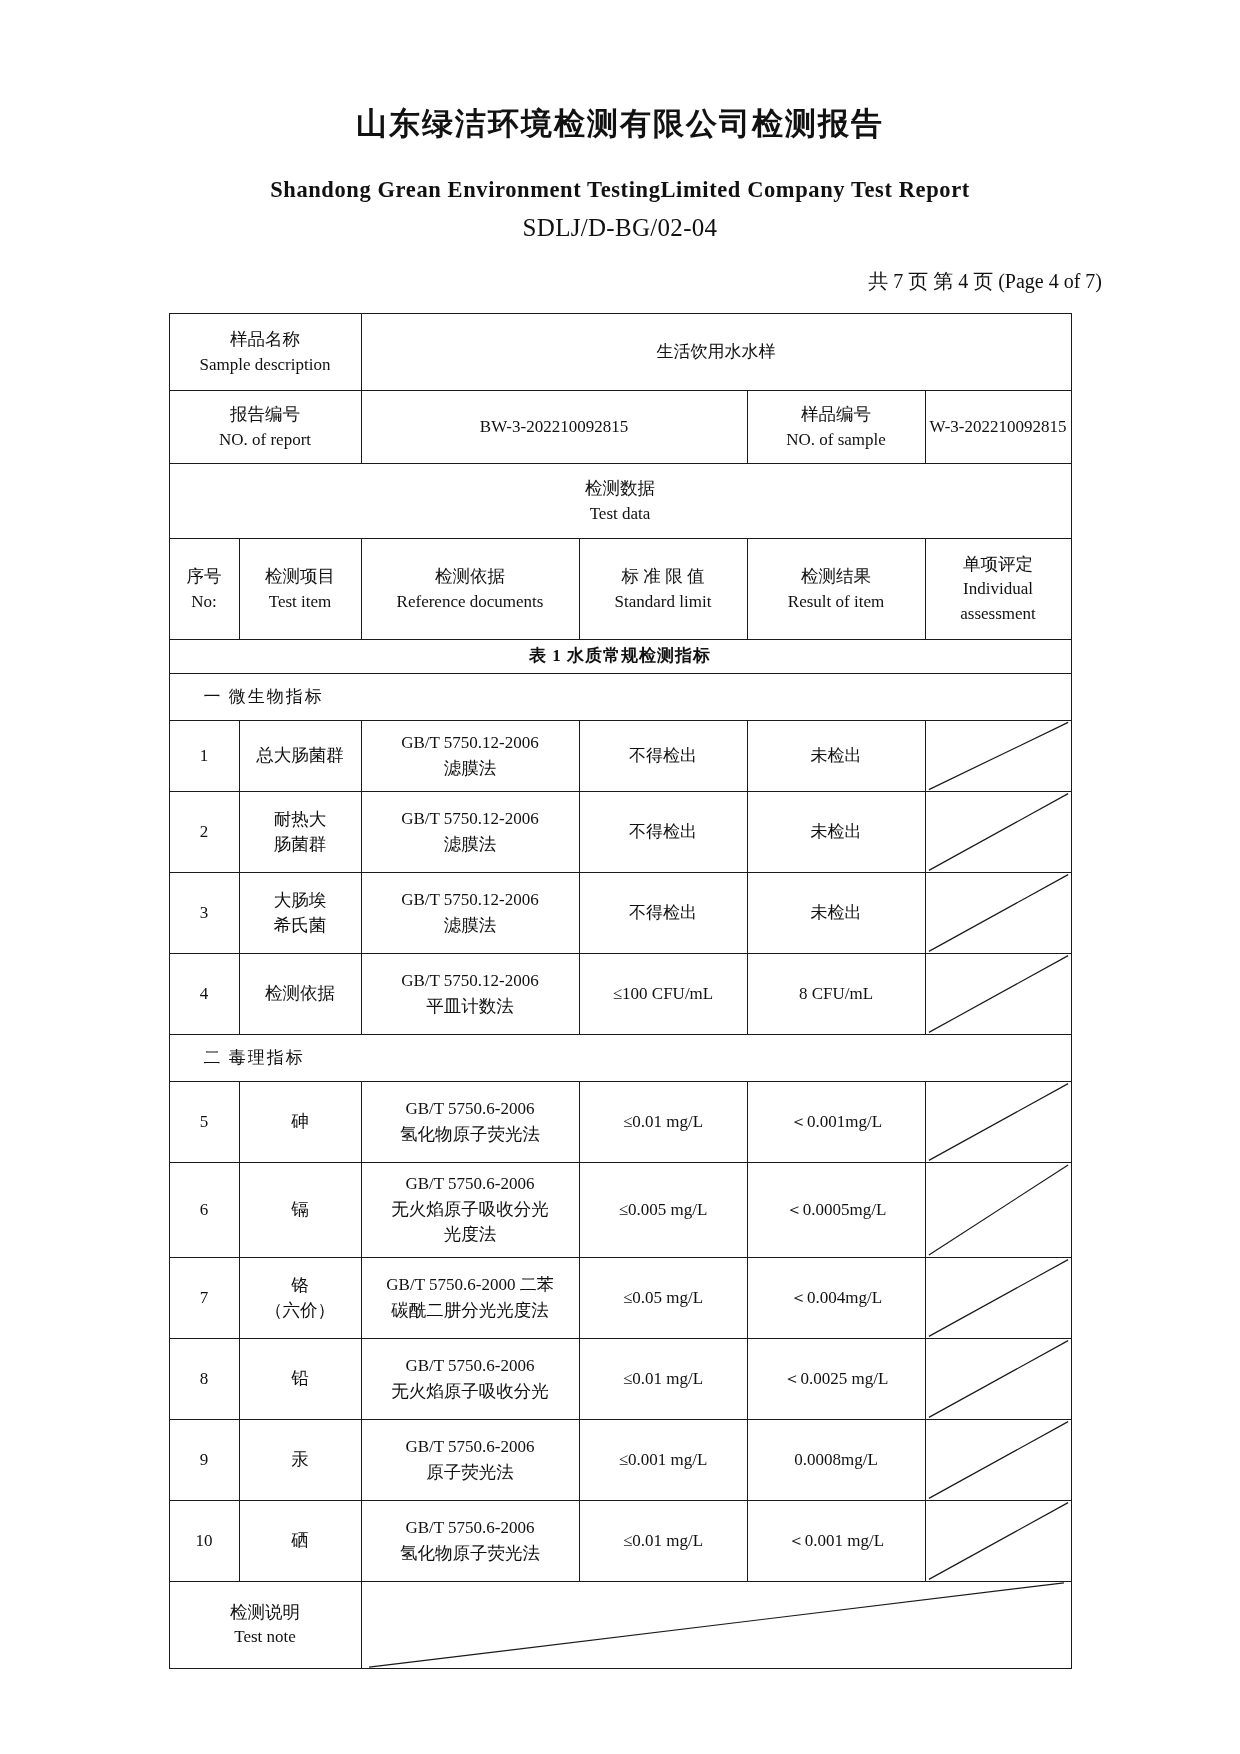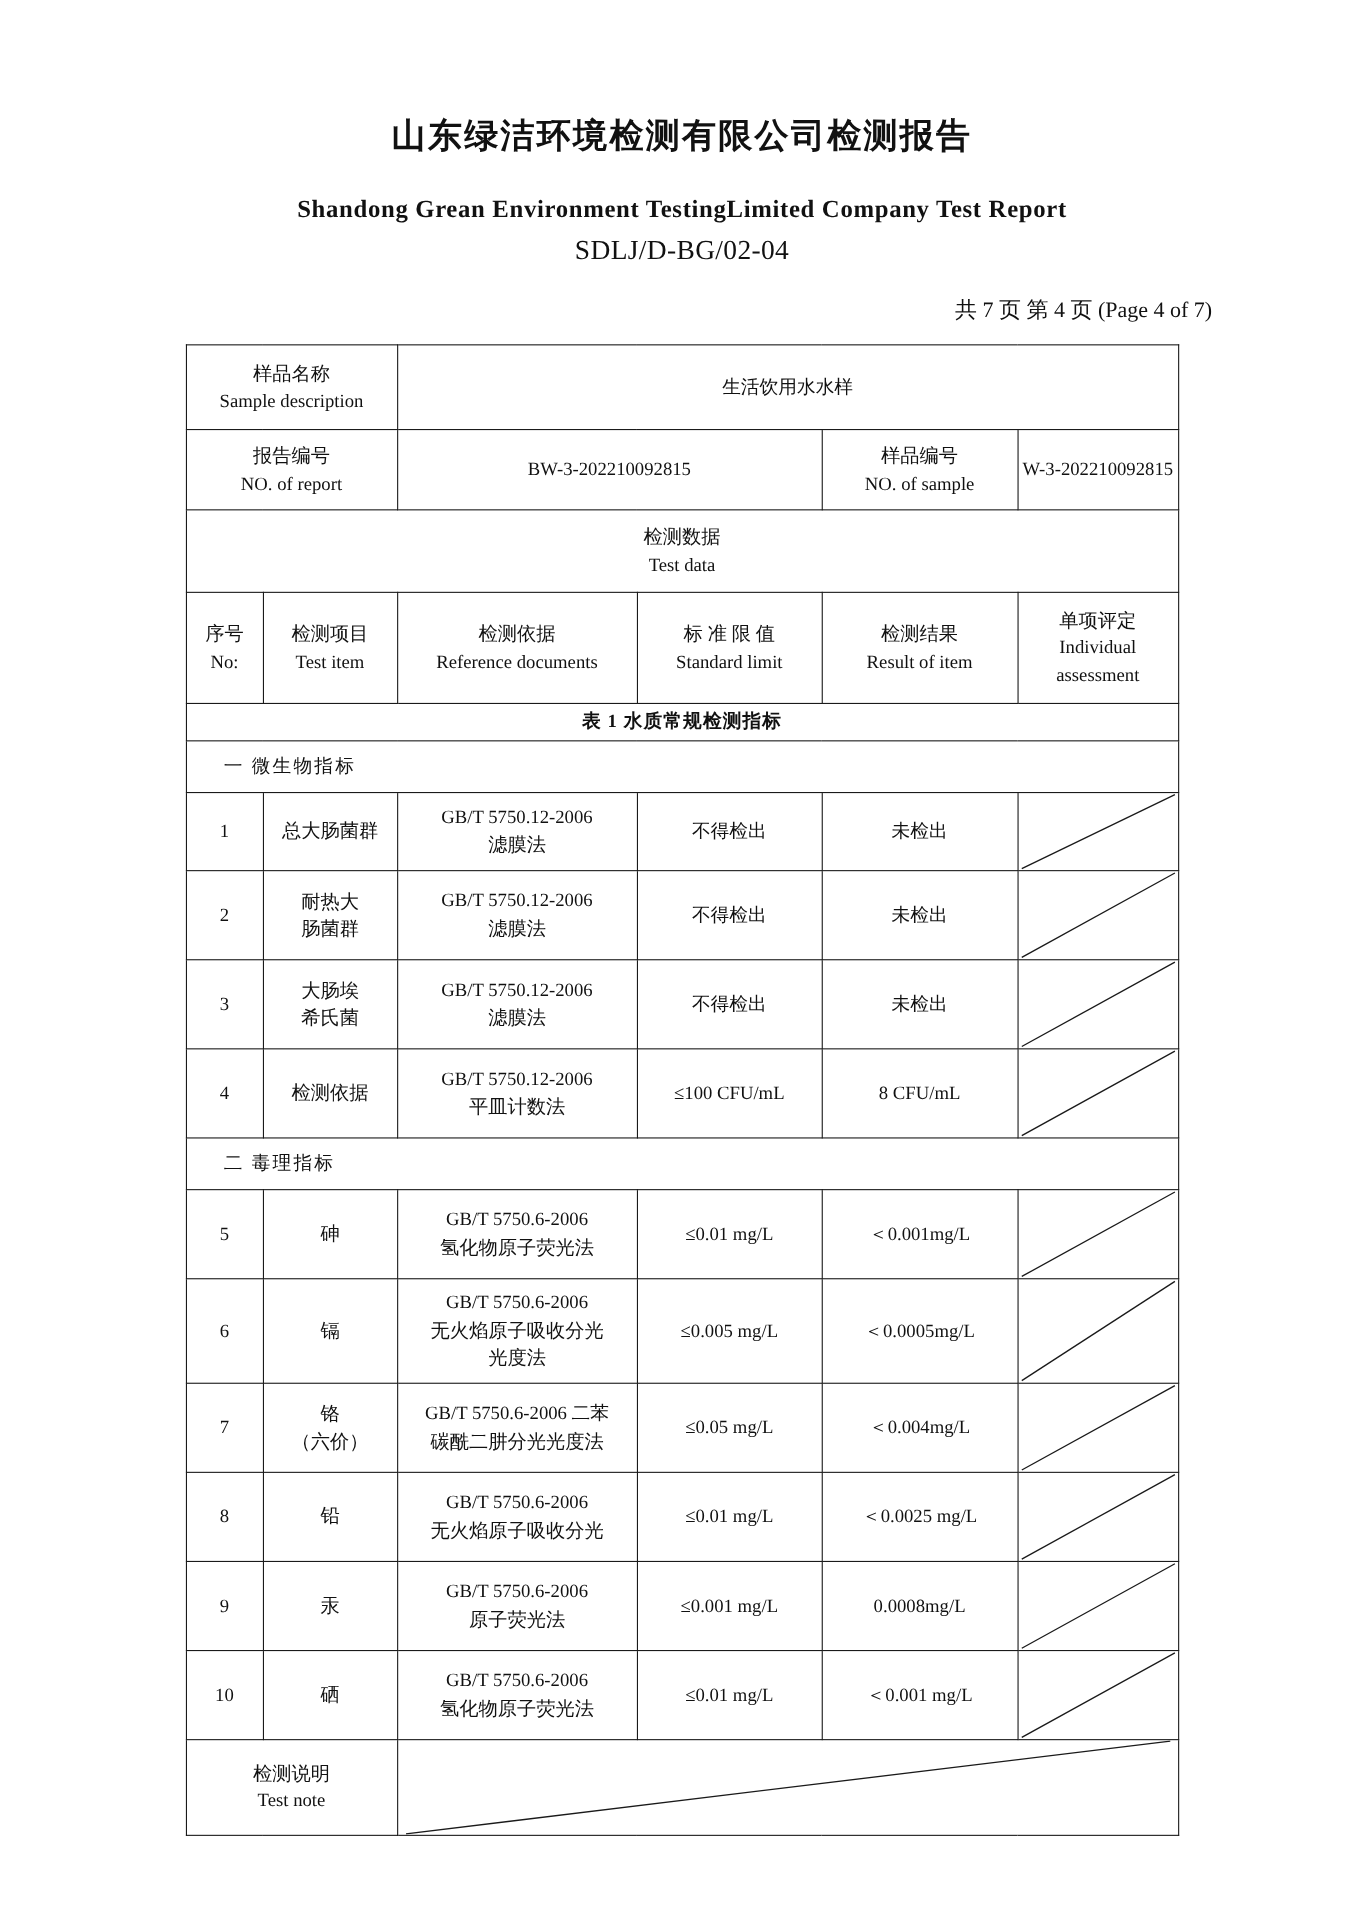--- a/index.html
+++ b/index.html
@@ -315,21 +315,21 @@
       </td>
     </tr>
 
     <tr>
       <td class="row-cell-tall">7</td>
       <td>
         <span class="cn-line">铬</span>
         <span class="cn-line">（六价）</span>
       </td>
       <td>
-        <span class="en-line">GB/T 5750.6-2006 二苯</span>
+        <span class="en-line">GB/T 5750.6-2000 二苯</span>
         <span class="cn-line">碳酰二肼分光光度法</span>
       </td>
       <td>≤0.05 mg/L</td>
       <td>＜0.004mg/L</td>
       <td class="diag">
         <svg viewBox="0 0 100 100" preserveAspectRatio="none">
               <line x1="2" y1="98" x2="98" y2="2" stroke="#1a1a1a" stroke-width="1.2" vector-effect="non-scaling-stroke"></line>
             </svg>
       </td>
     </tr>

